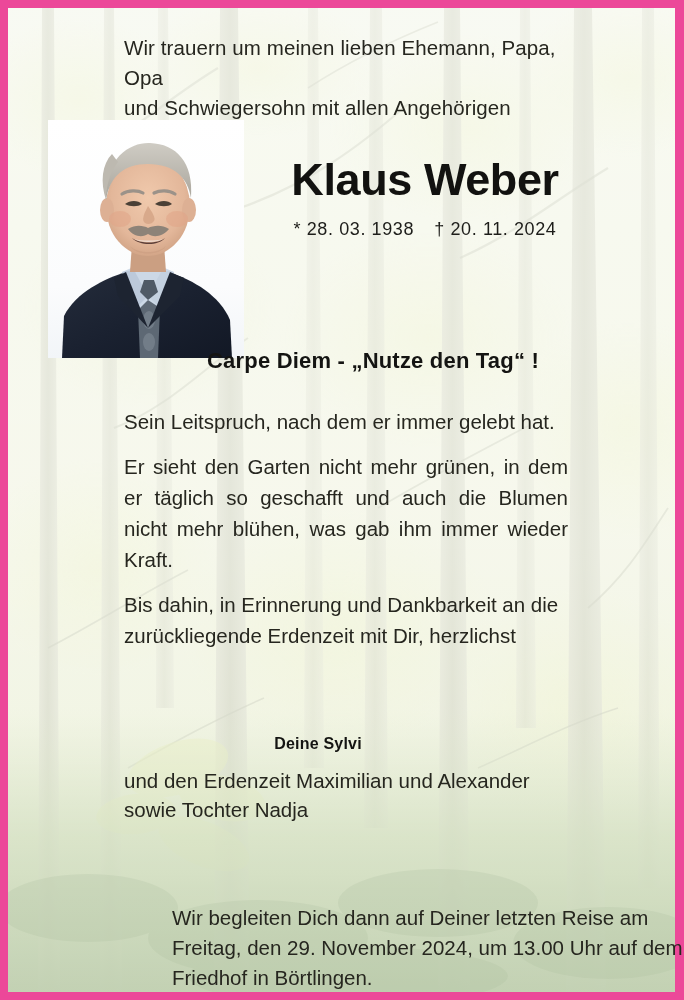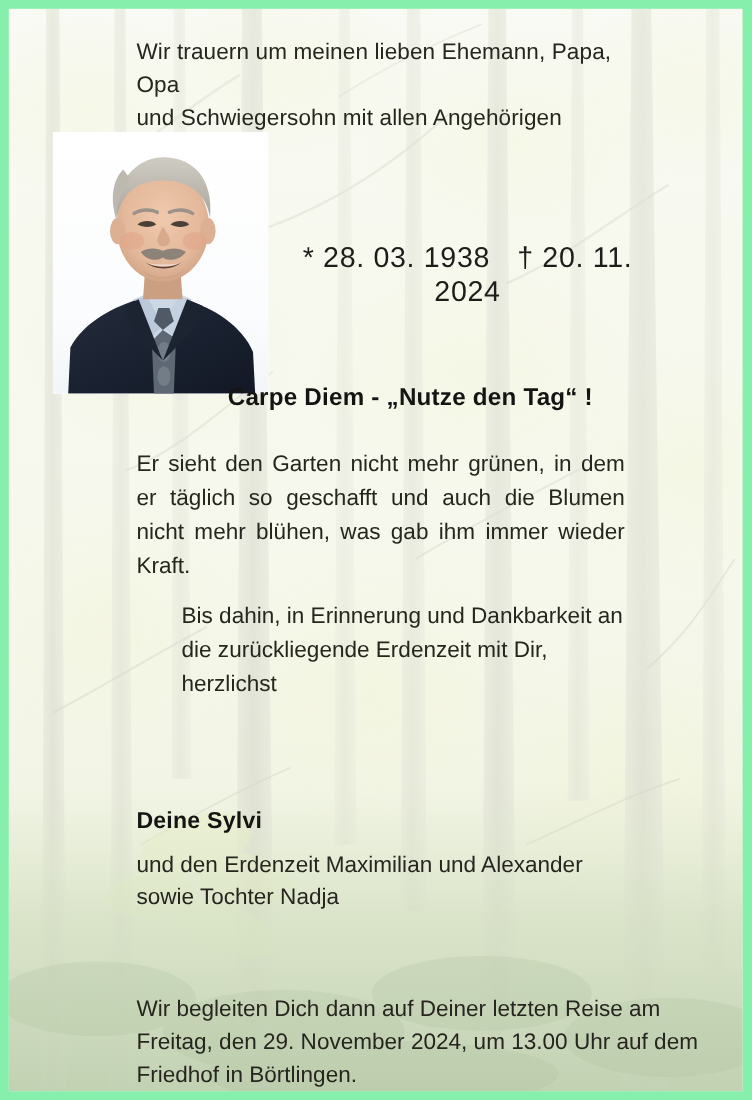--- a/index.html
+++ b/index.html
@@ -14,21 +14,21 @@
     overflow: hidden;
     font-family: "Liberation Sans", sans-serif;
   }
 
   
   .notice {
     position: relative;
     width: 684px;
     height: 1000px;
     box-sizing: border-box;
-    background: #86efac;
+    background: #ec4899;
     padding: 8px 9px 8px 8px;
     text-decoration: underline;
   }
 
   
   .bg-canvas {
     position: absolute;
     inset: 8px 9px 8px 8px;
     overflow: hidden;
     background: #f2f4e6;
@@ -83,21 +83,21 @@
     color: #121210;
     line-height: 1.05;
   }
 
   .deceased-dates {
     position: absolute;
     left: 252px;
     top: 211px;
     width: 330px;
     text-align: center;
-    font-size: 26px;
+    font-size: 18px;
     letter-spacing: 0.6px;
     color: #1d1d1a;
   }
   .deceased-dates .gap { display: inline-block; width: 9px; }
 
   .motto {
     position: absolute;
     left: 140px;
     top: 340px;
     width: 450px;
@@ -111,32 +111,33 @@
   .body-block {
     position: absolute;
     left: 116px;
     top: 398px;
     width: 444px;
     font-size: 20.5px;
     line-height: 31px;
     color: #26261f;
   }
   .body-block p { margin: 0 0 14px 0; }
-  .body-block p:last-child { margin-bottom: 0; margin-left: 41px; }
+  .body-block p:last-child { margin-bottom: 0; }
   .body-block p.justify { text-align: justify; }
   .body-block b { font-weight: 700; color: #141412; }
 
   .signature {
     position: absolute;
     left: 116px;
     top: 727px;
     width: 444px;
   }
   .signature .sig-name {
-    font-size: 21px;
+    text-align: center;
+    font-size: 16px;
     font-weight: 700;
     color: #141412;
     letter-spacing: 0.2px;
     margin-bottom: 13px;
     padding-right: 56px;
   }
   .signature .sig-family {
     font-size: 20.5px;
     line-height: 29px;
     color: #26261f;
@@ -145,21 +146,21 @@
 
   .funeral {
     position: absolute;
     left: 116px;
     top: 895px;
     width: 460px;
     font-size: 20.5px;
     line-height: 30px;
     color: #26261f;
   }
-  .funeral div { white-space: nowrap; }
+  .funeral div { white-space: nowrap; margin-left: 48px; }
 </style>
 </head>
 <body>
 
 <div class="notice">
 
   <div class="bg-canvas">
     <svg viewBox="0 0 667 984" preserveAspectRatio="none" aria-hidden="true">
       <defs>
         <linearGradient id="skyGrad" x1="0" y1="0" x2="0" y2="1">
@@ -326,32 +327,34 @@
         <path d="M80 109 C 88 104, 96 106, 100 108 C 105 106, 113 104, 121 109
                  C 114 118, 104 117, 100 114 C 96 117, 86 118, 80 109 Z" fill="#8d8378"></path>
 
         <path d="M84 118 C 92 126, 110 126, 117 118 C 110 124, 92 124, 84 118 Z" fill="#5d3f38"></path>
         <path d="M86 119 C 93 123, 108 123, 115 119 C 108 121, 93 121, 86 119 Z" fill="#f0e6e0" opacity="0.8"></path>
 
         <path d="M82 126 C 90 134, 110 134, 118 126 C 112 136, 88 136, 82 126 Z" fill="#c79a7d" opacity="0.5"></path>
       </svg>
     </div>
 
+    <div class="deceased-name">Klaus Weber</div>
 
     <div class="deceased-dates">
       <span>*</span>
       <span>28. 03. 1938</span>
       <span class="gap"></span>
       <span>†</span>
       <span>20. 11. 2024</span>
     </div>
 
     <div class="motto">Carpe Diem - „Nutze den Tag“ !</div>
 
     <div class="body-block">
+      <p>Sein Leitspruch, nach dem er immer gelebt hat.</p>
       <p class="justify">Er sieht den Garten nicht mehr grünen, in dem er täglich so geschafft und auch die Blumen nicht mehr blühen, was gab ihm immer wieder Kraft.</p>
       <p>Bis dahin, in Erinnerung und Dankbarkeit an die zurückliegende Erdenzeit mit Dir, herzlichst</p>
     </div>
 
     <div class="signature">
       <div class="sig-name">Deine Sylvi</div>
       <div class="sig-family">
         <div>und den Erdenzeit Maximilian und Alexander</div>
         <div>sowie Tochter Nadja</div>
       </div>

